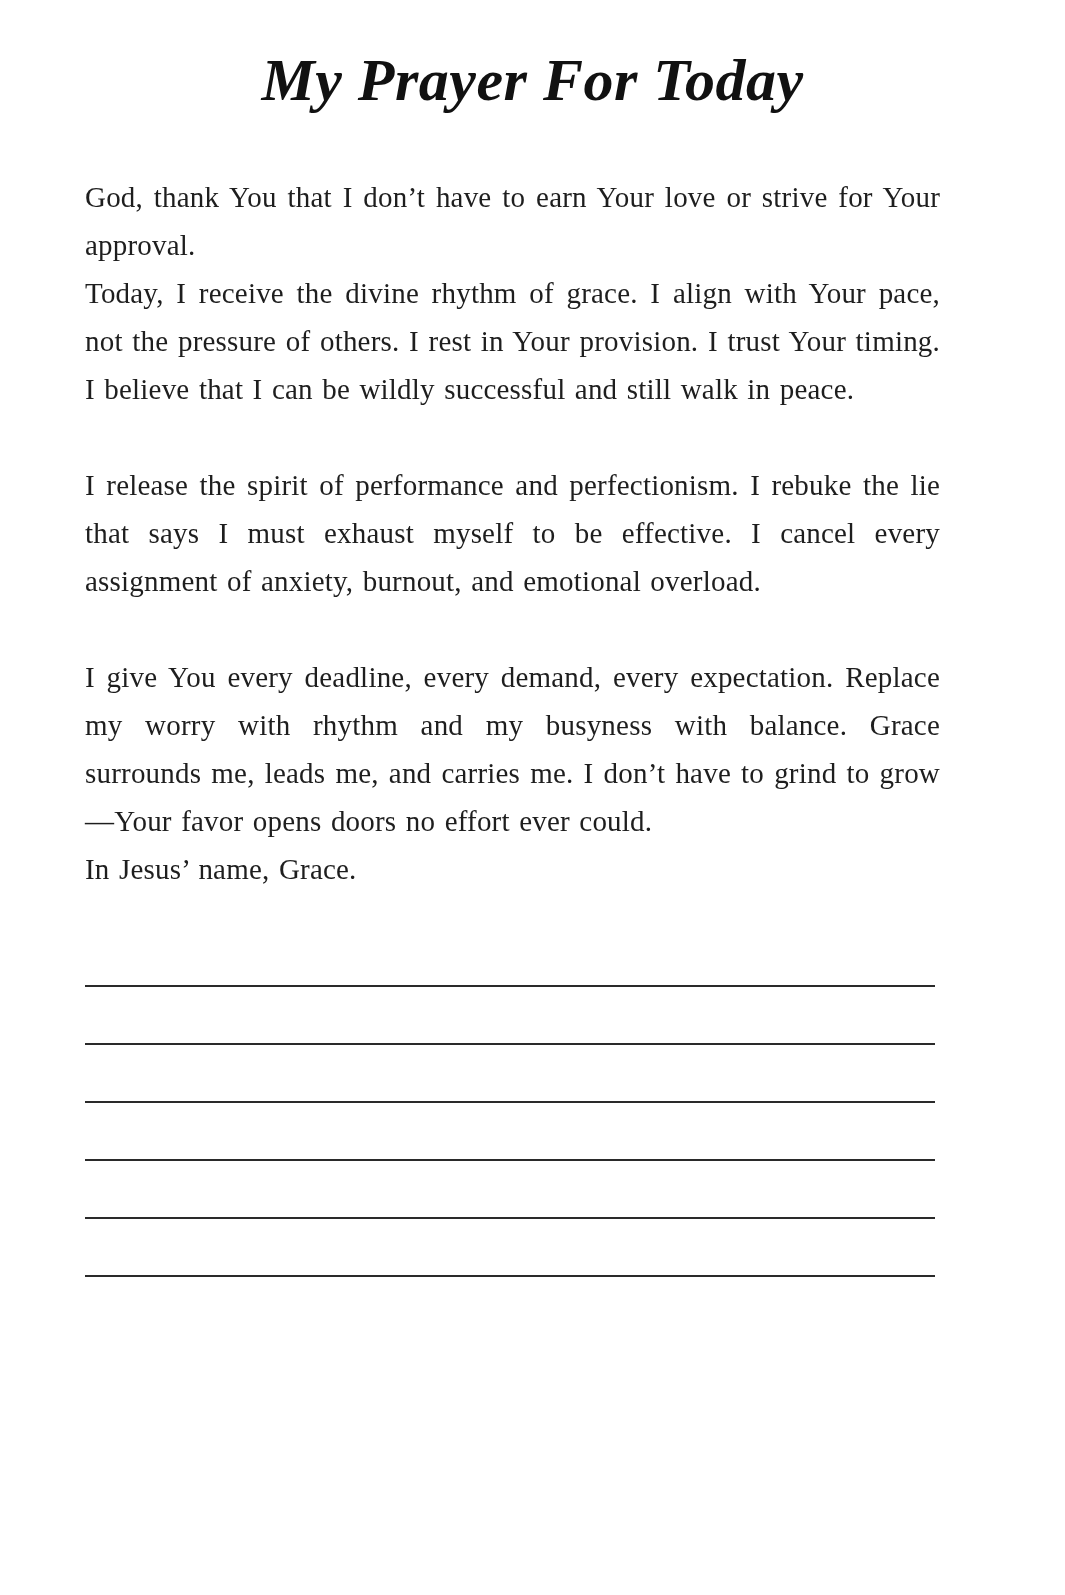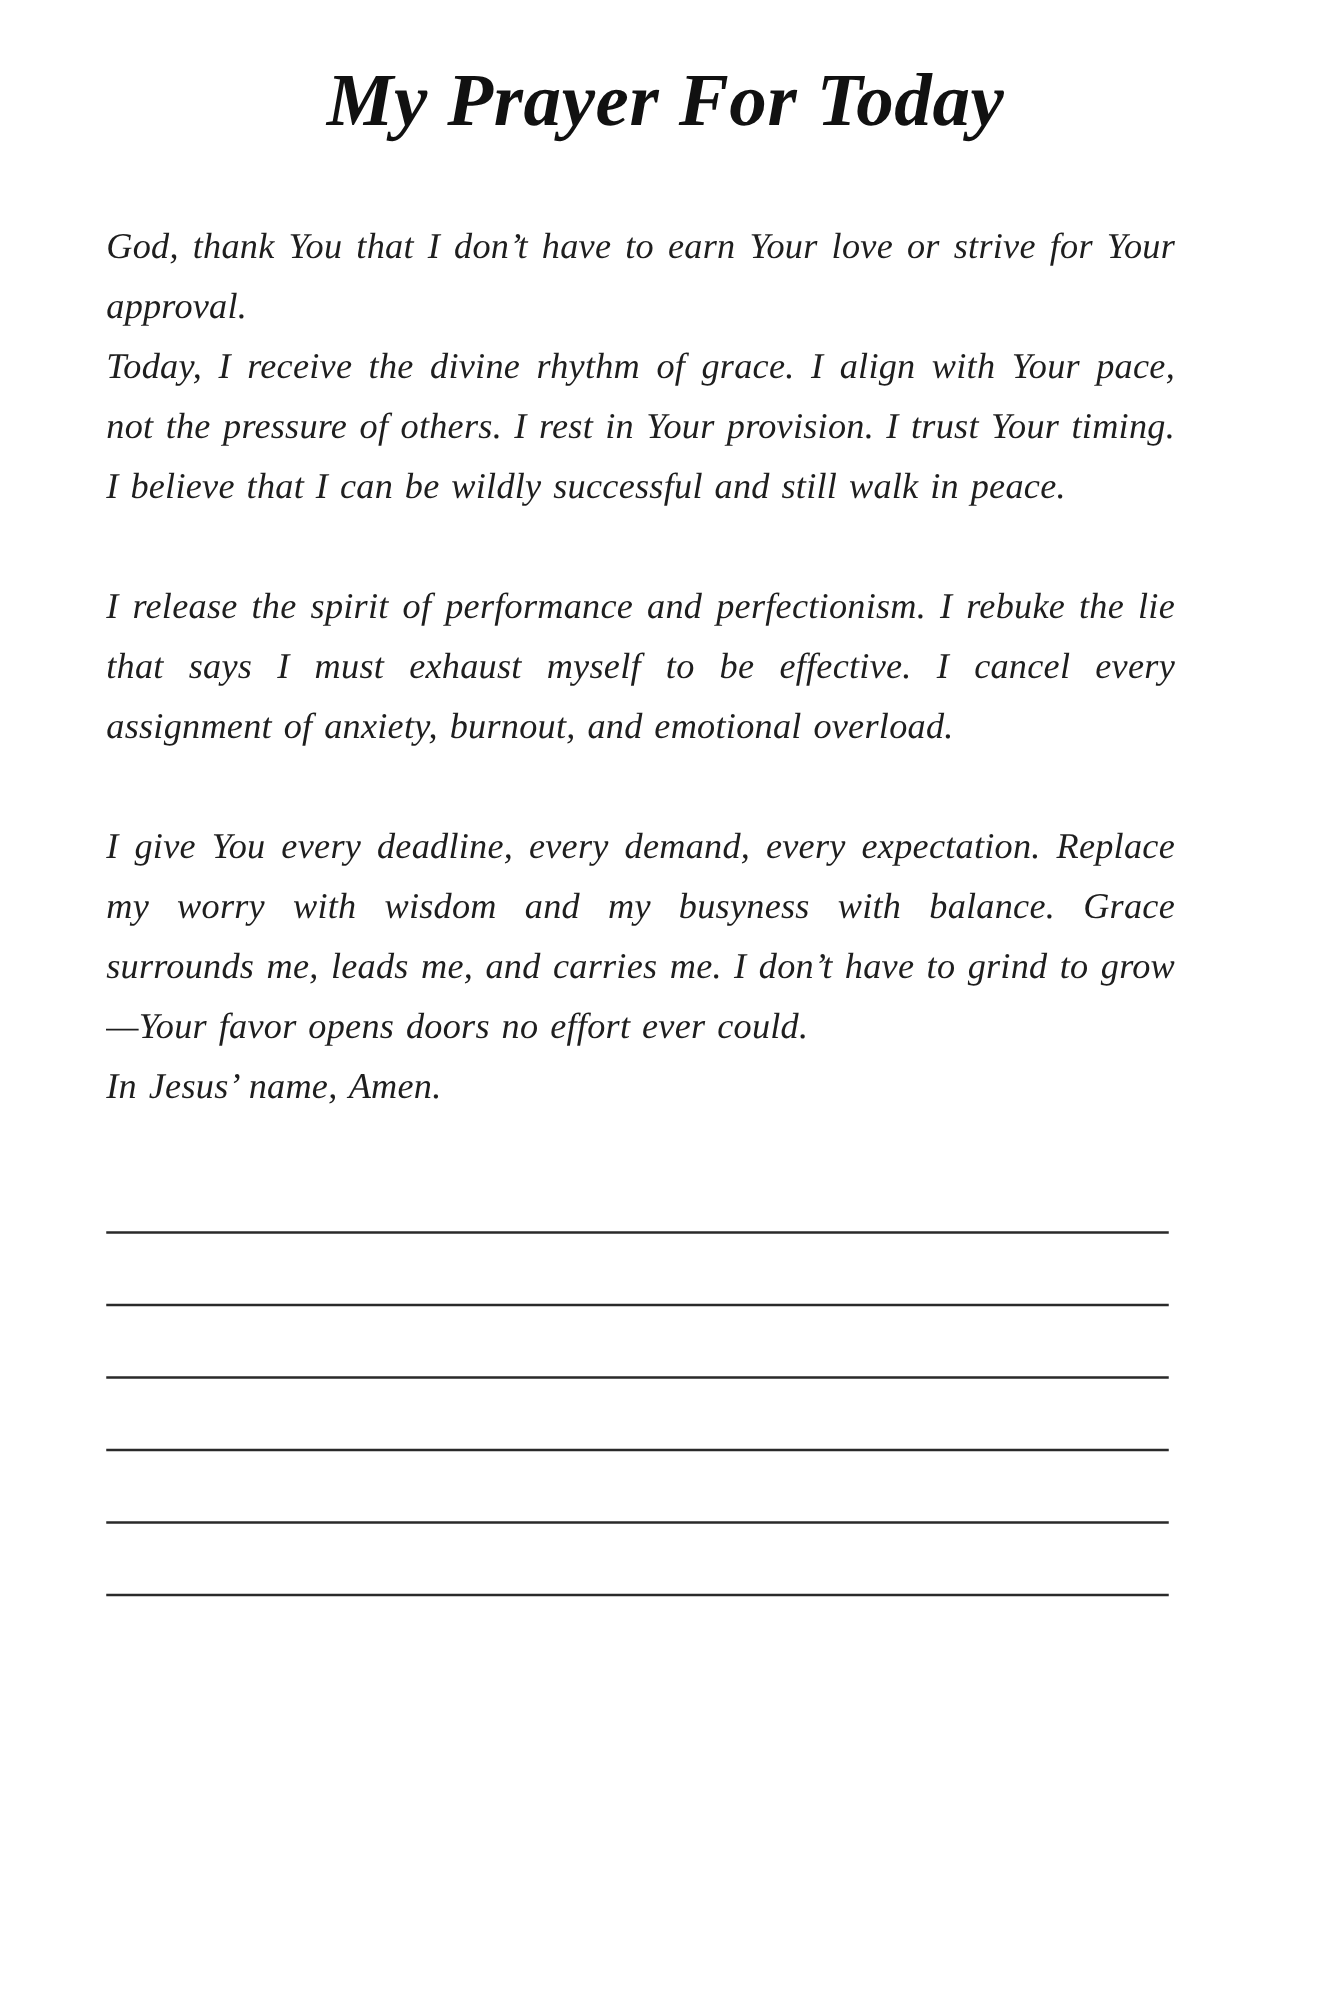--- a/index.html
+++ b/index.html
@@ -17,21 +17,20 @@
     text-align: center;
     font-family: "Liberation Serif", serif;
     font-style: italic;
     font-weight: 700;
     font-size: 60px;
     color: #111111;
     letter-spacing: 0.5px;
   }
   .content {
     margin: 58px 125px 6px 85px;
-    font-style: italic;
   }
   .para {
     font-size: 29px;
     line-height: 48px;
     text-align: justify;
     color: #1e1e1e;
     letter-spacing: 0.2px;
     word-spacing: 2px;
   }
   .gap {
@@ -52,23 +51,23 @@
 <div class="page">
   <h1 class="title">My Prayer For Today</h1>
 
   <div class="content">
     <p class="para">God, thank You that I don’t have to earn Your love or strive for Your approval.</p>
 
     <p class="para">Today, I receive the divine rhythm of grace. I align with Your pace, not the pressure of others. I rest in Your provision. I trust Your timing. I believe that I can be wildly successful and still walk in peace.</p>
 
     <p class="para gap">I release the spirit of performance and perfectionism. I rebuke the lie that says I must exhaust myself to be effective. I cancel every assignment of anxiety, burnout, and emotional overload.</p>
 
-    <p class="para gap">I give You every deadline, every demand, every expectation. Replace my worry with wisdom and my busyness with balance. Grace surrounds me, leads me, and carries me. I don’t have to grind to grow—Your favor opens doors no effort ever could.</p>
+    <p class="para gap">I give You every deadline, every demand, every expectation. Replace my worry with rhythm and my busyness with balance. Grace surrounds me, leads me, and carries me. I don’t have to grind to grow—Your favor opens doors no effort ever could.</p>
 
-    <p class="para">In Jesus’ name, Amen.</p>
+    <p class="para">In Jesus’ name, Grace.</p>
 
     <div class="lines">
         <div class="writing-line"></div>
         <div class="writing-line"></div>
         <div class="writing-line"></div>
         <div class="writing-line"></div>
         <div class="writing-line"></div>
         <div class="writing-line"></div>
       </div>
   </div>

